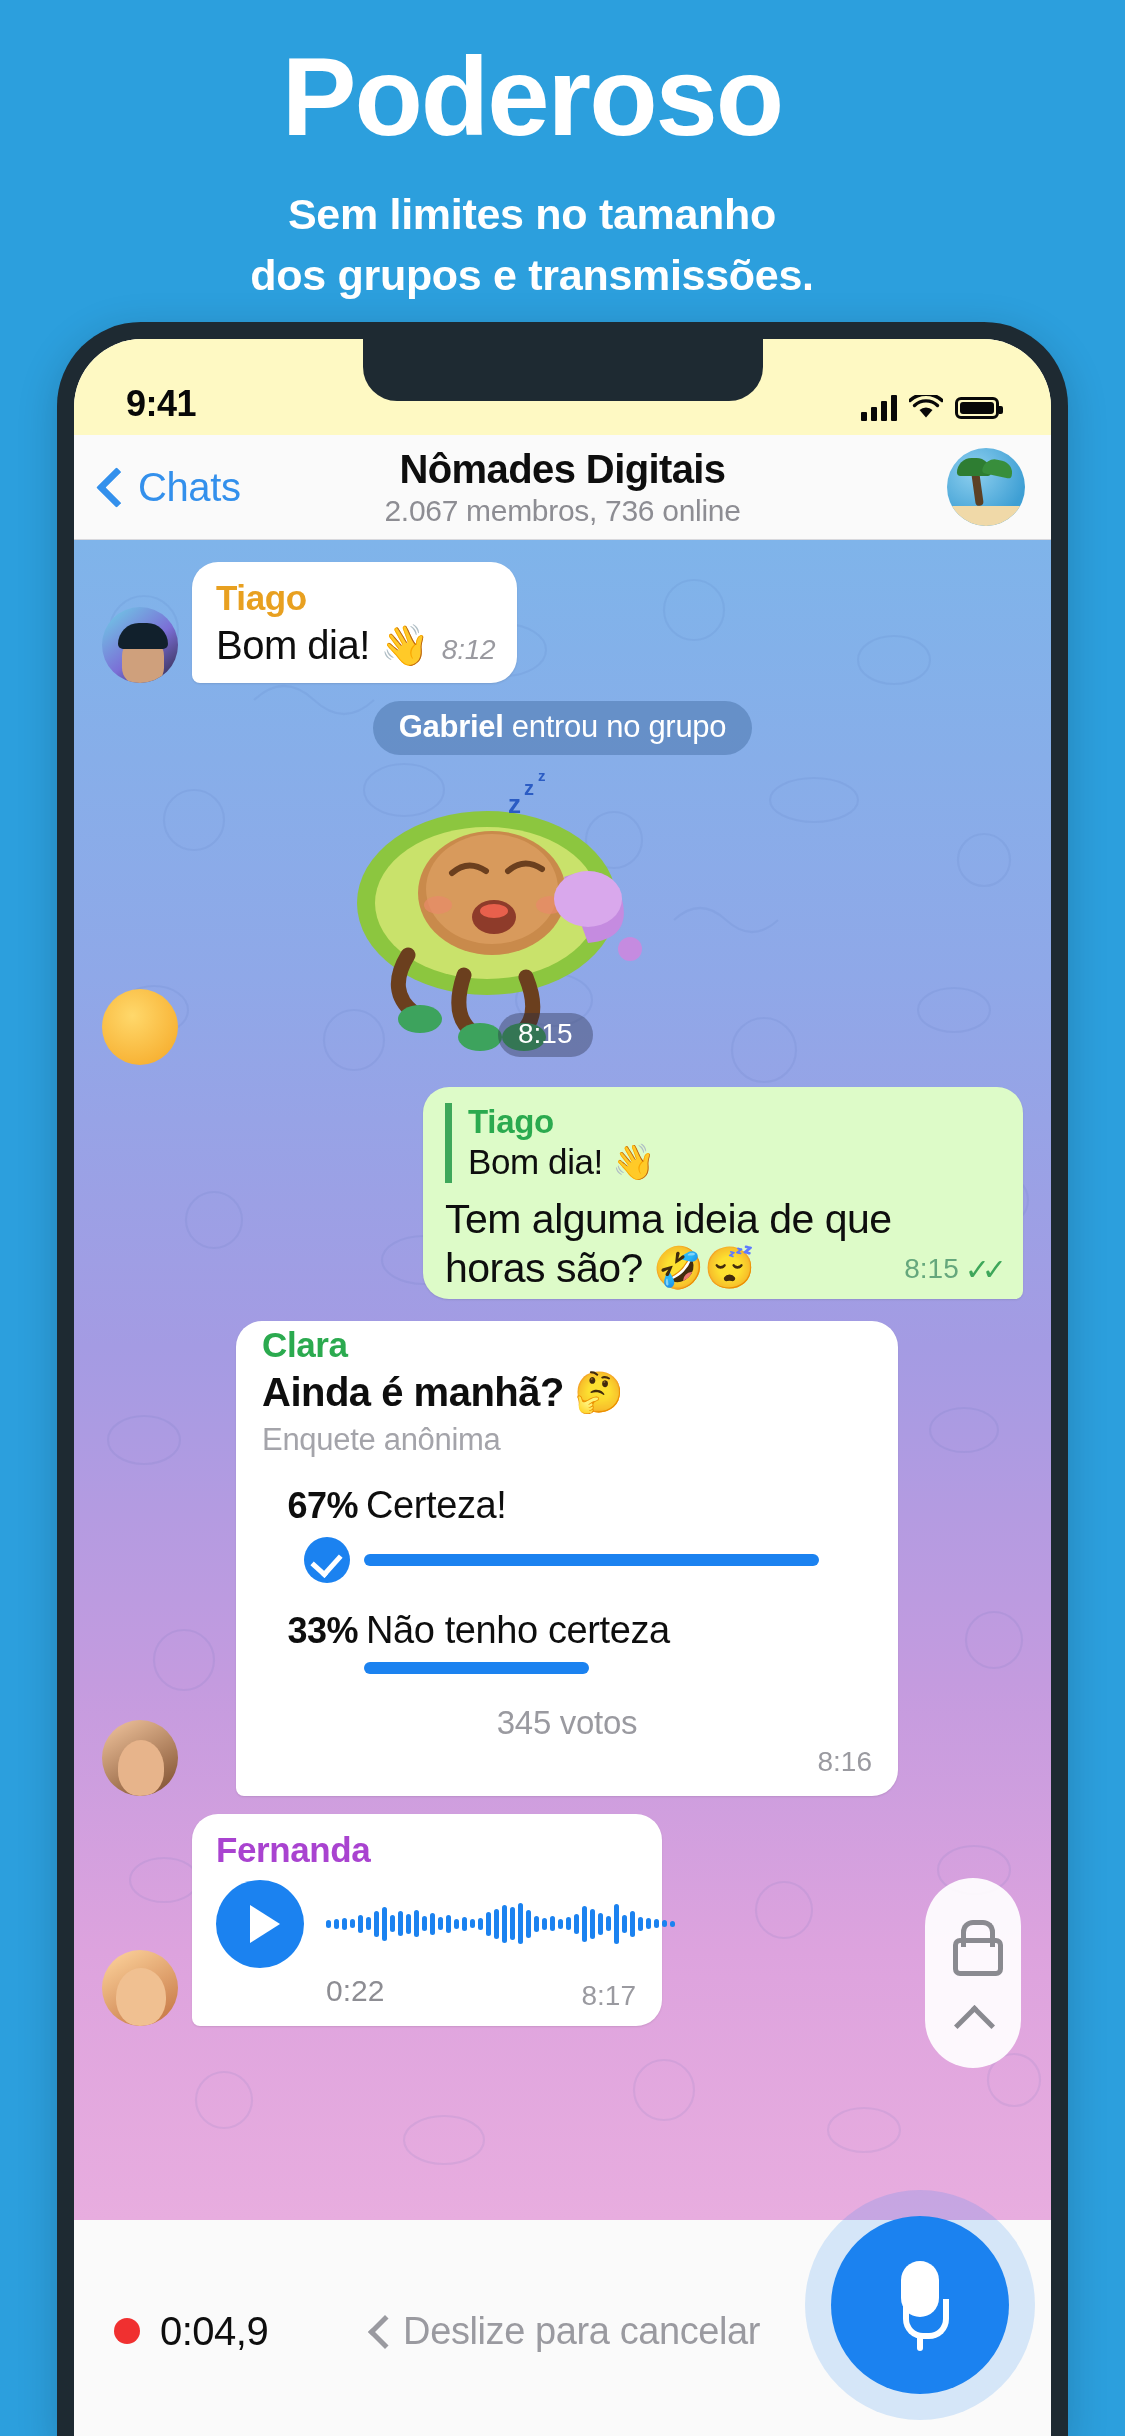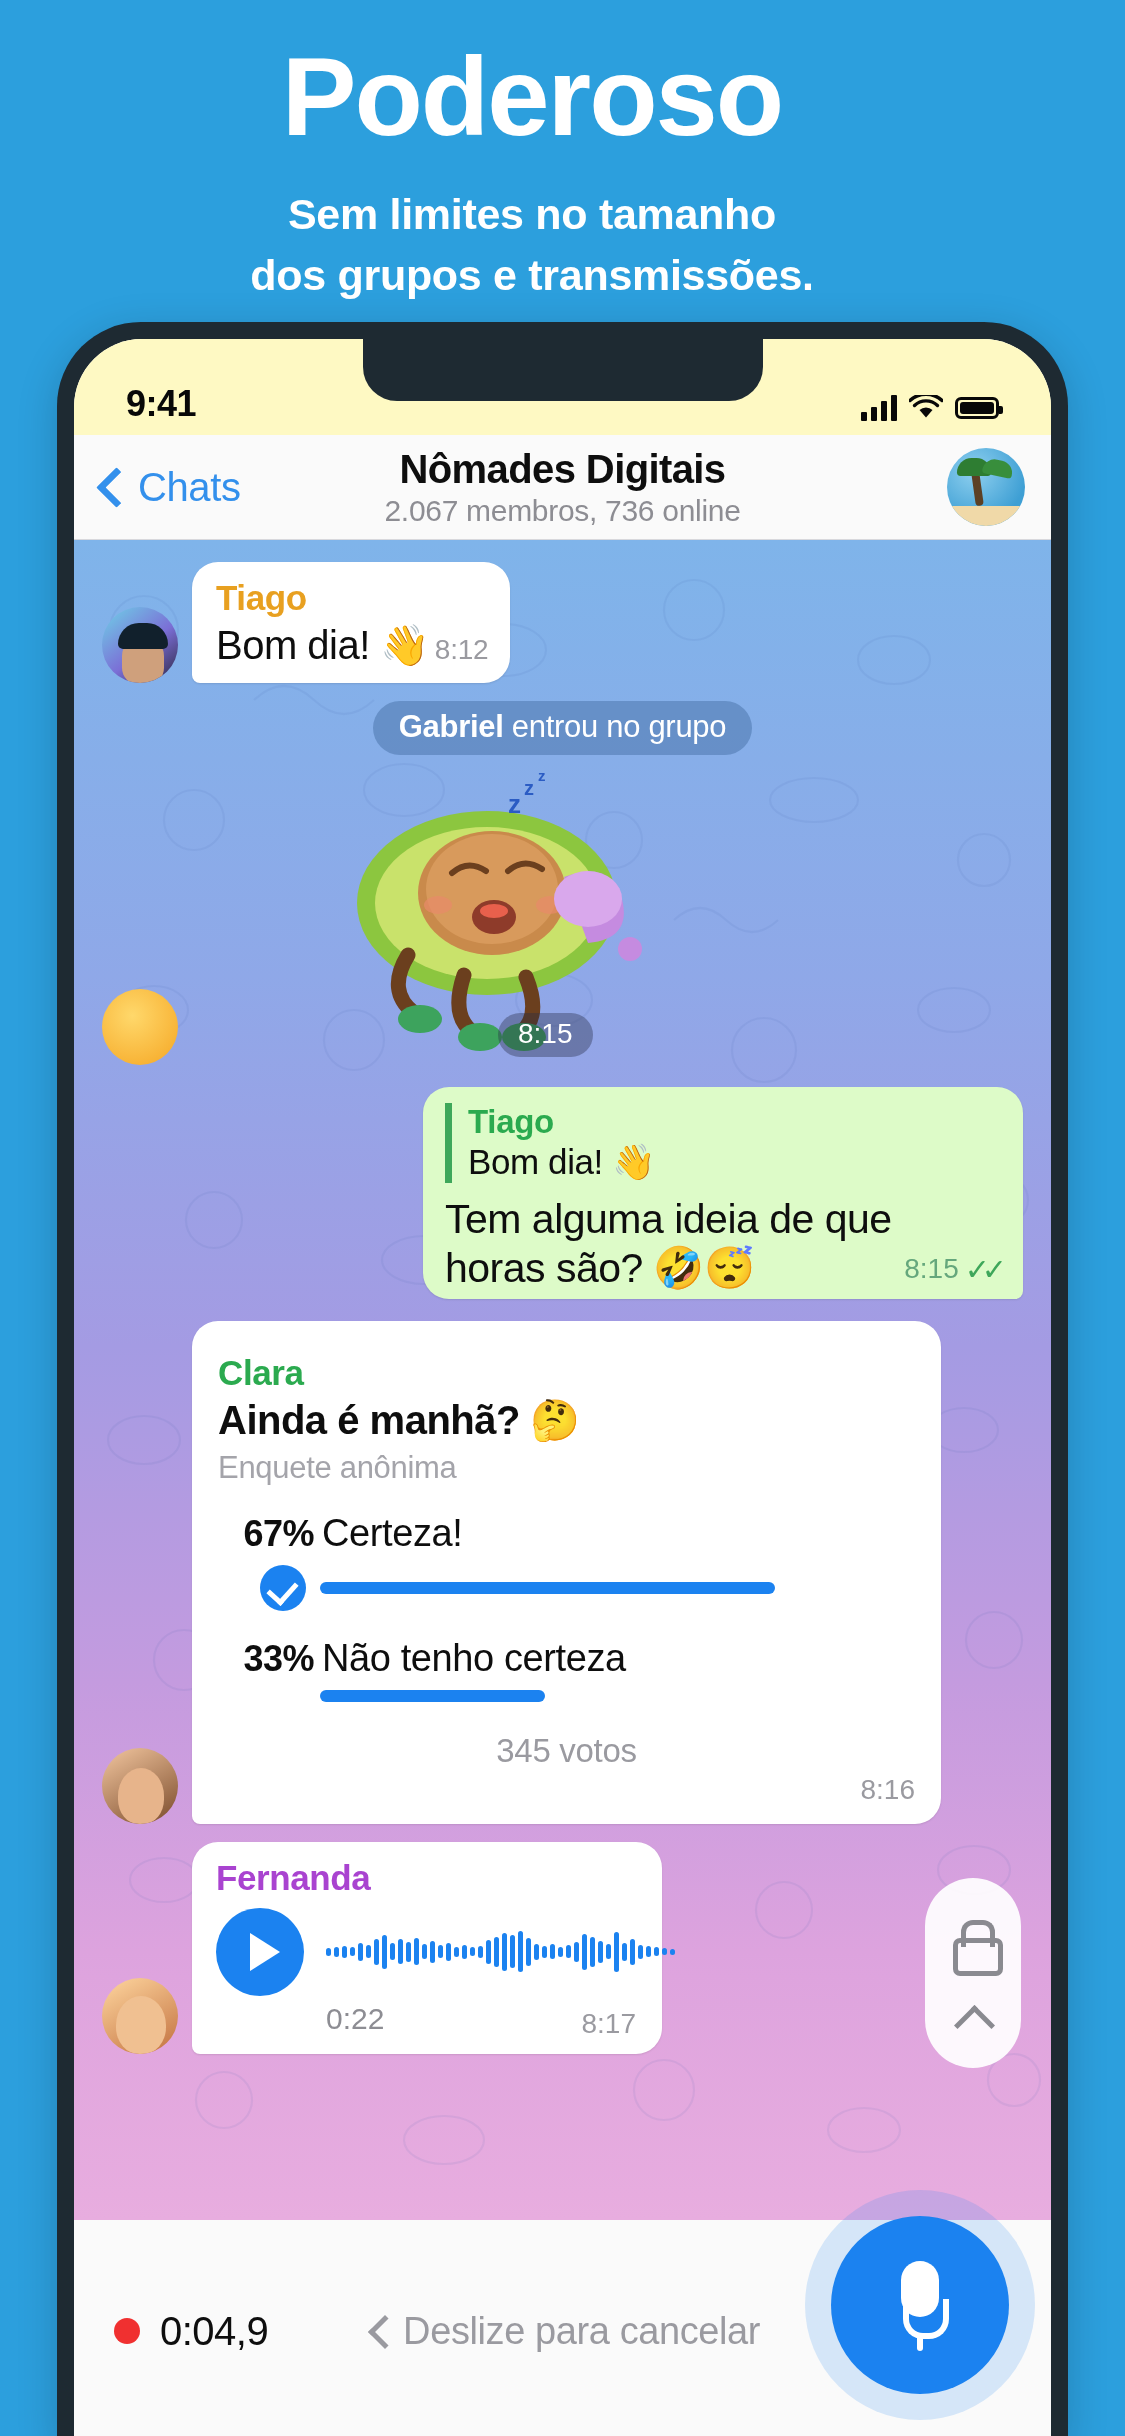--- a/index.html
+++ b/index.html
@@ -113,21 +113,21 @@
   .bubble-in {
     background:#ffffff; border-radius:26px; border-bottom-left-radius:8px;
     padding:16px 22px 14px 24px; max-width:560px; position:relative;
     box-shadow:0 1px 2px rgba(0,0,0,.10);
   }
   .sender { font-size:35px; font-weight:bold; letter-spacing:-.4px; }
   .s-orange{ color:#E8A020; }
   .s-green { color:#2BAA4F; }
   .s-purple{ color:#A943D0; }
   .msg-text { font-size:40px; color:#0E0E0E; letter-spacing:-.5px; line-height:1.18; margin-top:4px;}
-  .time-in { font-size:28px; color:#9A9AA0; margin-left:5px; letter-spacing:-.2px;}
+  .time-in { font-size:28px; color:#9A9AA0; margin-left:12px; letter-spacing:-.2px;font-style:italic;}
 
   .sysmsg {
     margin:18px auto 0 auto; width:max-content;
     background:rgba(56,98,150,.40); color:#ffffff;
     border-radius:28px; padding:8px 26px 10px 26px;
     font-size:31px; letter-spacing:-.3px;
   }
   .sysmsg b{font-weight:bold;}
 
   
@@ -151,21 +151,21 @@
   .quote .q-text{ font-size:35px; color:#0E0E0E; letter-spacing:-.4px; margin-top:1px;}
   .out-text { font-size:41px; color:#0E0E0E; letter-spacing:-.5px; line-height:1.2; margin-top:12px;}
   .out-meta { display:flex; justify-content:flex-end; align-items:center; gap:6px; margin-top:-42px; }
   .time-out { font-size:28px; color:#65A77C; }
   .ticks { color:#3EA75A; font-size:30px; letter-spacing:-8px; }
 
   
   .poll-row { display:flex; align-items:flex-end; gap:14px; margin-top:22px; }
   .poll {
     background:#fff; border-radius:26px; border-bottom-left-radius:8px;
-    padding:32px 26px 18px 26px; width:749px; box-shadow:0 1px 2px rgba(0,0,0,.10);
+    padding:4px 26px 18px 26px; width:662px; box-shadow:0 1px 2px rgba(0,0,0,.10);margin-left:44px;
   }
   .poll-q { font-size:40px; font-weight:bold; color:#0E0E0E; letter-spacing:-.5px; margin-top:4px;}
   .poll-type { font-size:31px; color:#A4A4AA; margin-top:6px; letter-spacing:-.3px;}
   .opt { margin-top:26px; }
   .opt-head { display:flex; align-items:baseline; gap:8px; }
   .opt-pct { font-size:36px; font-weight:bold; color:#0E0E0E; width:96px; text-align:right; letter-spacing:-.5px;}
   .opt-label { font-size:38px; color:#0E0E0E; letter-spacing:-.4px;}
   .opt-bar-row { display:flex; align-items:center; gap:14px; margin-top:10px; padding-left:42px;}
   .check {
     width:46px;height:46px;border-radius:50%;background:#1B82F0;flex:none;position:relative;

